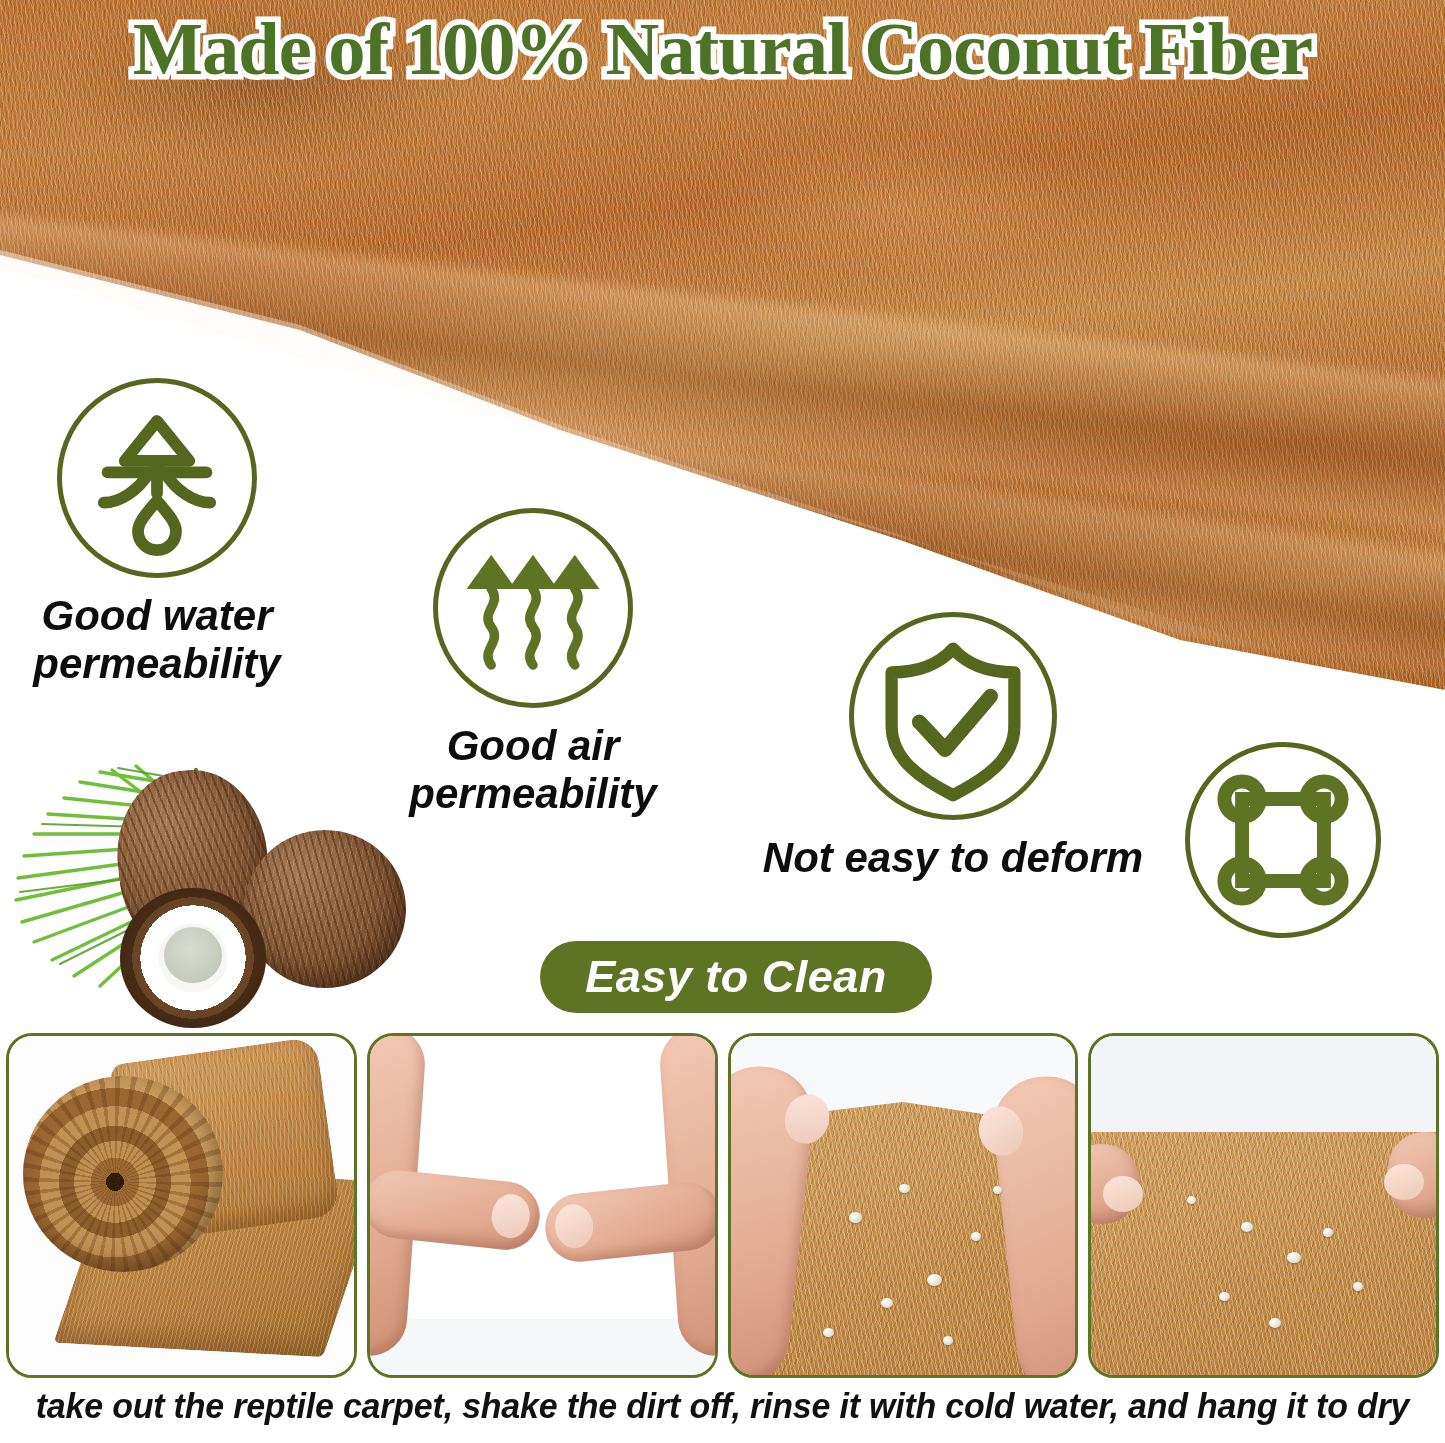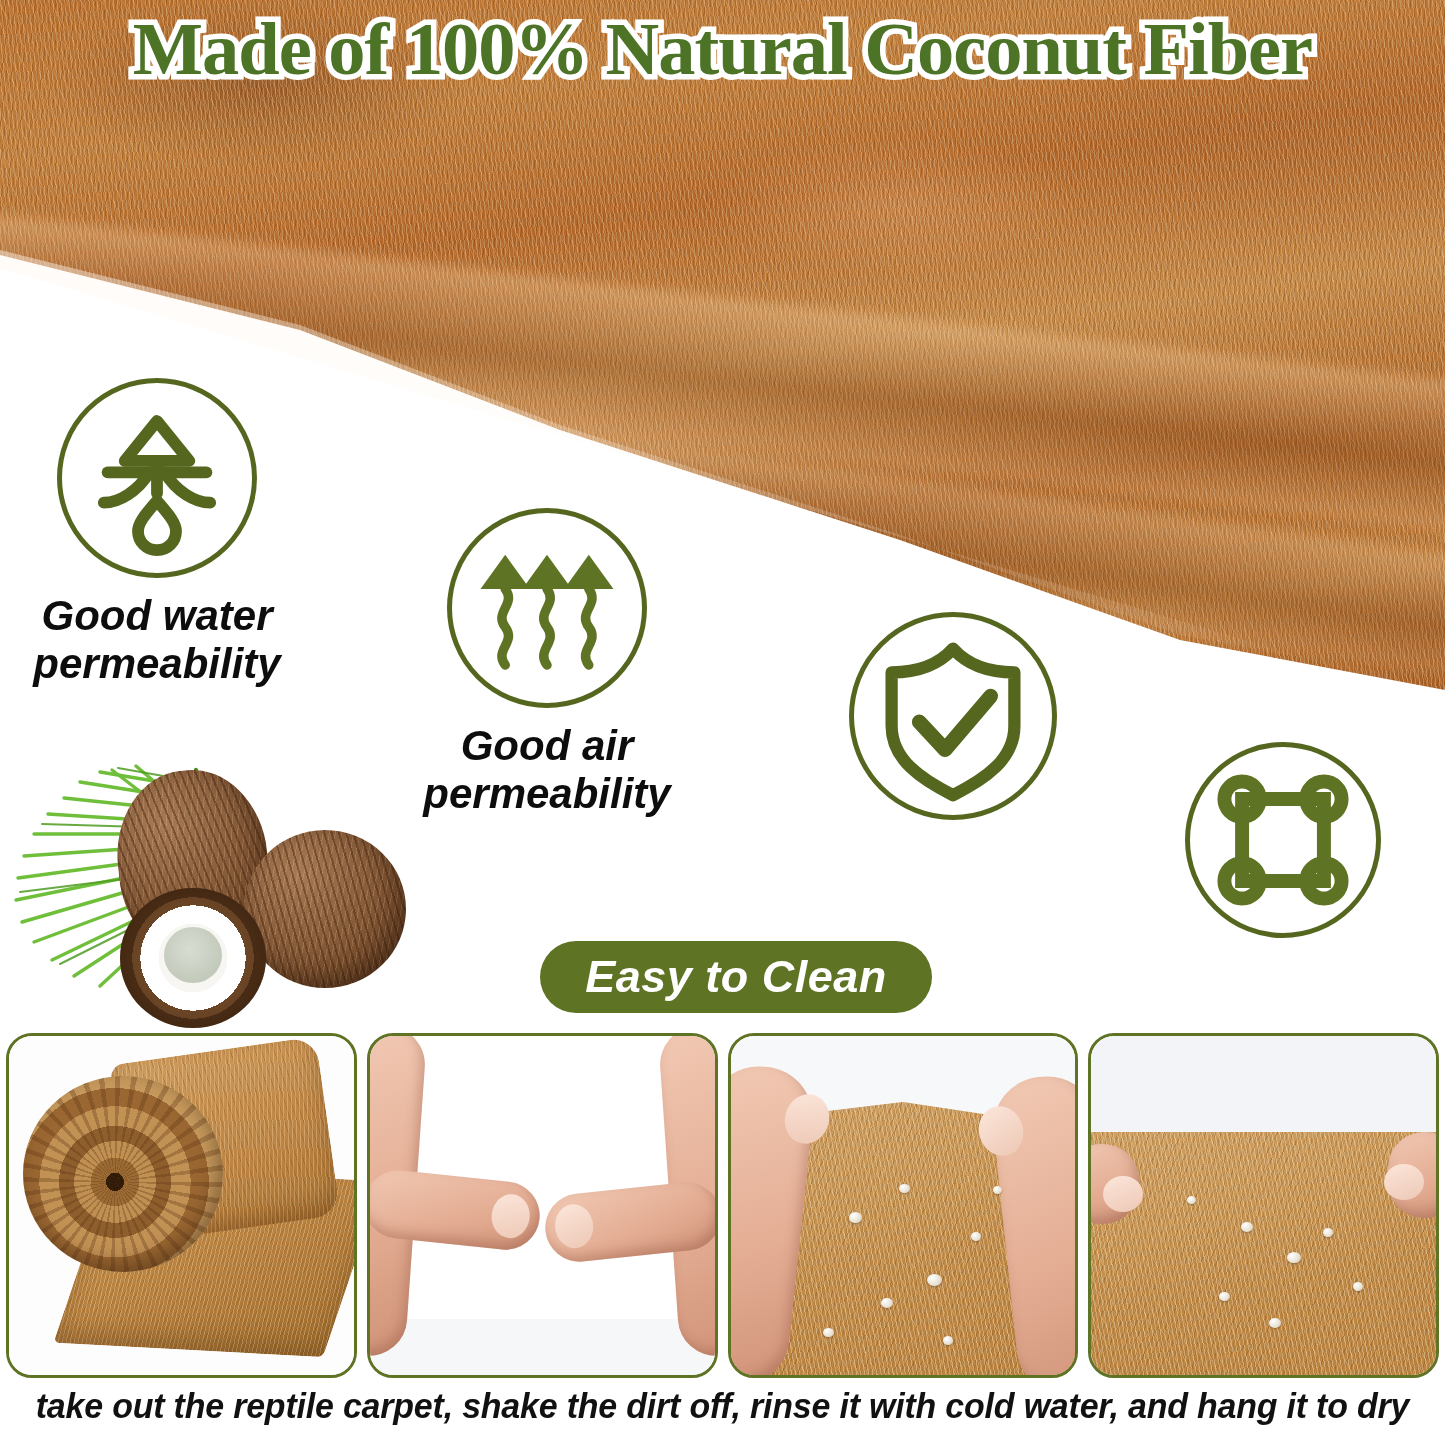--- a/index.html
+++ b/index.html
@@ -93,21 +93,21 @@
     color:#0d0d0d;
     line-height:1.14;
     margin-top:14px;
     white-space:pre-line;
   }
 
   #feat-water { left:-8px;   top:378px;  width:330px; }
   #feat-water .ficon  { width:200px; height:200px; }
   #feat-water .flabel { font-size:42px; }
 
-  #feat-air   { left:382px;  top:508px;  width:330px; }
+  #feat-air   { left:368px;  top:508px;  width:330px; }
   #feat-air .ficon    { width:200px; height:200px; }
   #feat-air .flabel   { font-size:42px; }
 
   #feat-deform{ left:738px;  top:612px;  width:430px; }
   #feat-deform .ficon { width:208px; height:208px; }
   #feat-deform .flabel{ font-size:42px; }
 
   #feat-protect{ left:1120px; top:742px; width:325px; }
   #feat-protect .ficon { width:196px; height:196px; }
   #feat-protect .flabel{ font-size:42px; }
@@ -319,20 +319,21 @@
   </svg>
   <div class="flabel">Good air
 permeability</div>
 </div>
 
 <div class="feature" id="feat-deform">
   <svg class="ficon" viewBox="0 0 100 100">
     <path d="M50 16 C42 25 30 28 19 28 L19 55 C19 72 34 82 50 90 C66 82 81 72 81 55 L81 28 C70 28 58 25 50 16 Z" fill="none" stroke="#55661f" stroke-width="6.2" stroke-linejoin="round"></path>
     <path d="M33 53 L46 67 L69 40" fill="none" stroke="#55661f" stroke-width="7.5" stroke-linecap="round" stroke-linejoin="round"></path>
   </svg>
+  <div class="flabel">Not easy to deform</div>
 </div>
 
 <div class="feature" id="feat-protect">
   <svg class="ficon" viewBox="0 0 100 100">
     <g stroke="#5f7324" stroke-width="7.5" fill="none">
       <path d="M28 28 L72 28 L72 72 L28 72 Z"></path>
     </g>
     <g fill="none" stroke="#5f7324" stroke-width="7.5">
       <circle cx="28" cy="28" r="9.5"></circle>
       <circle cx="72" cy="28" r="9.5"></circle>

